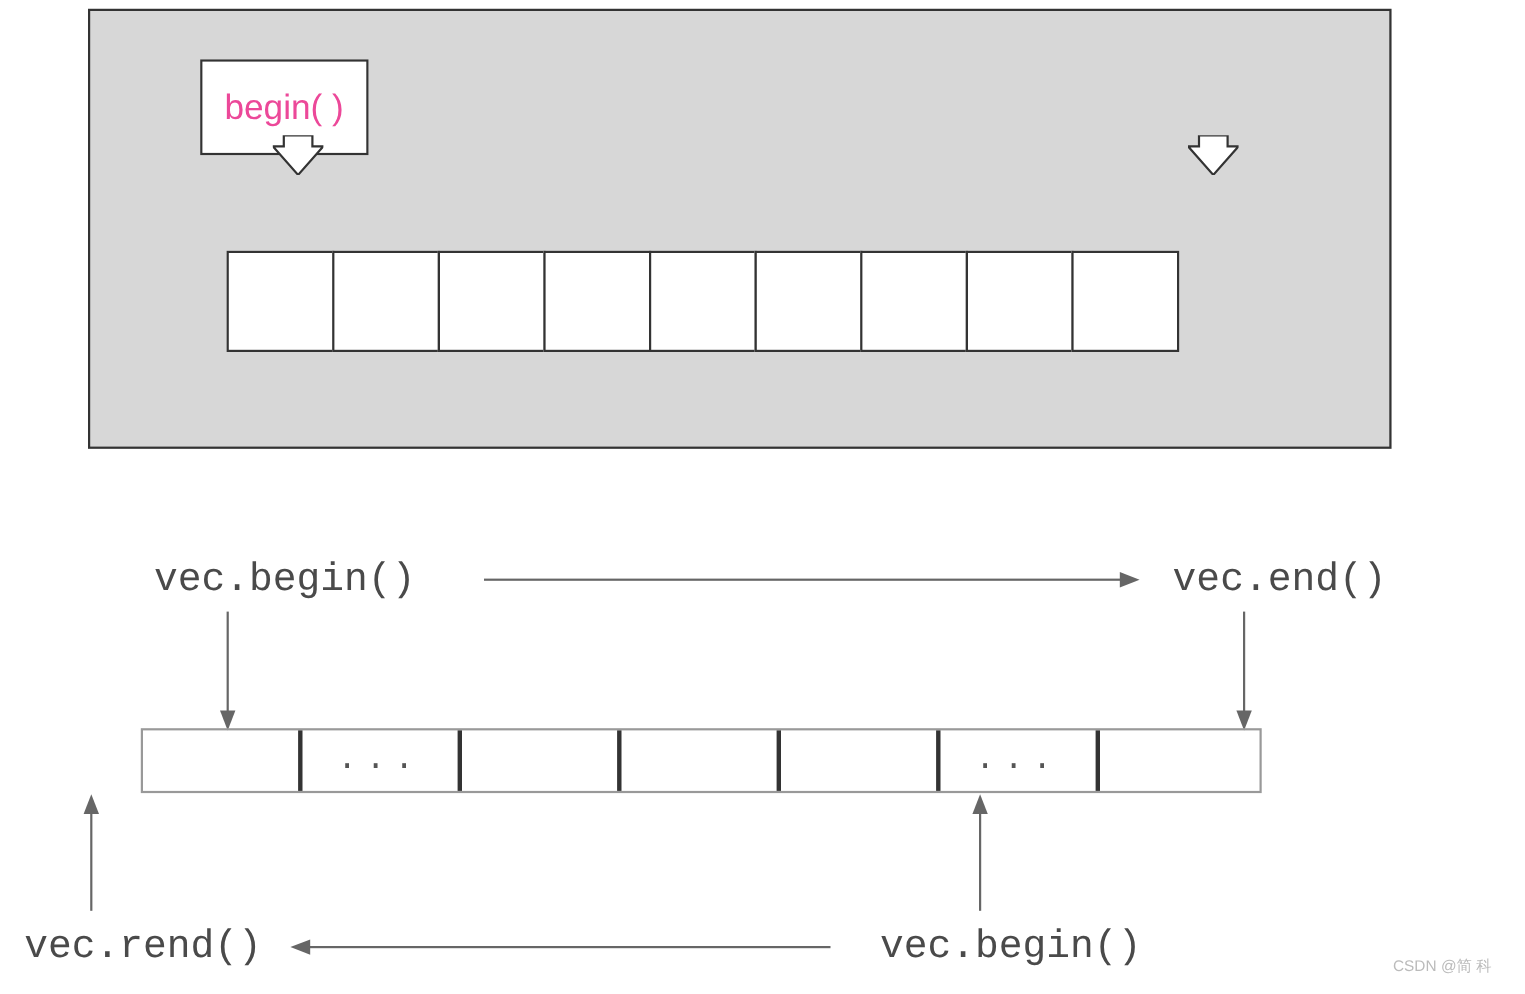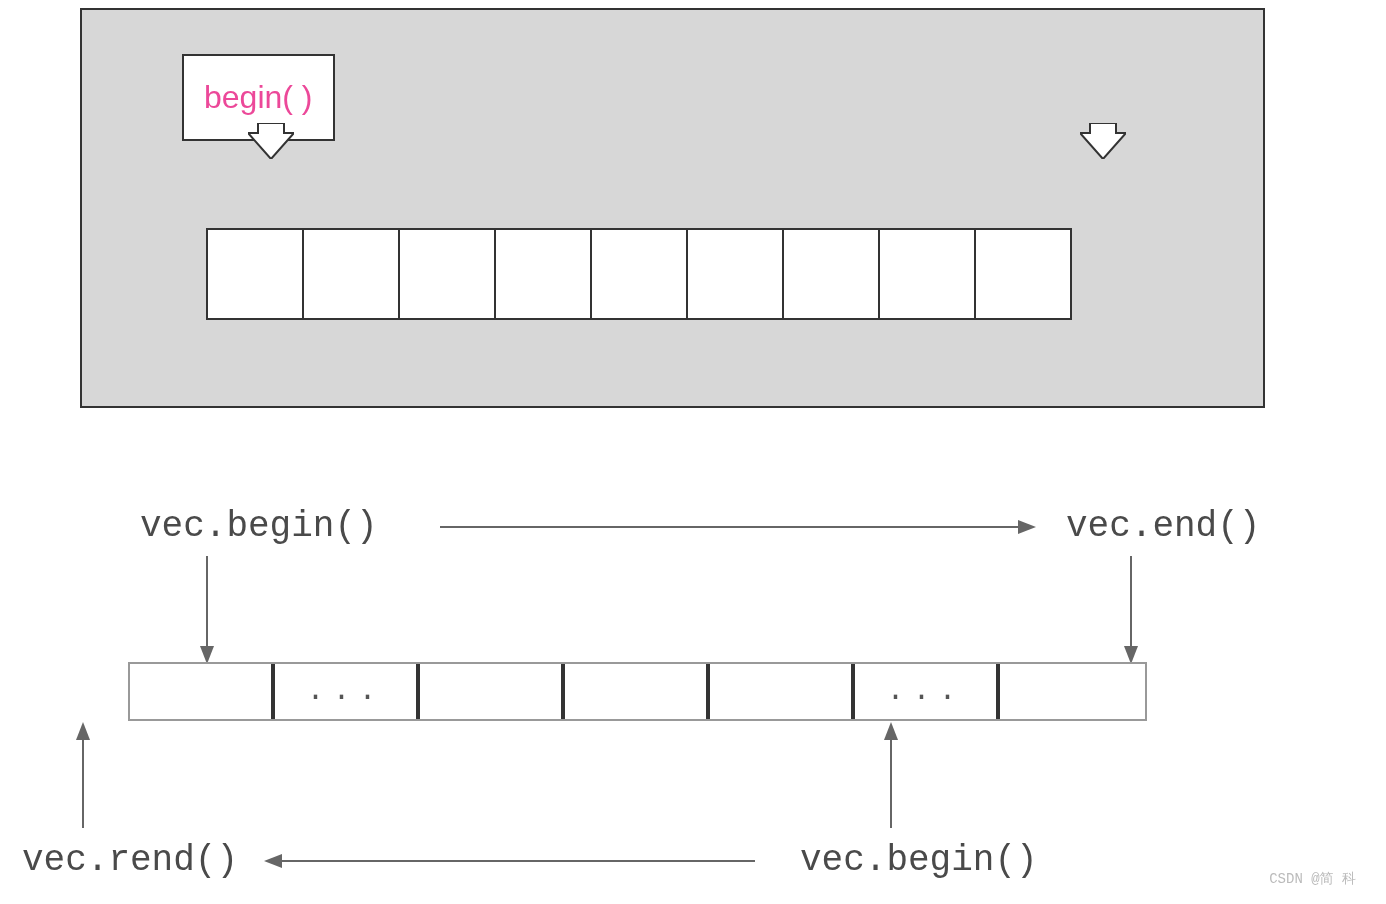--- a/index.html
+++ b/index.html
@@ -138,21 +138,21 @@
     letter-spacing: 8px;
   }
   .cell-bot:last-child { border-right: none; }
 
   .watermark {
     position: absolute;
     right: 30px;
     bottom: 16px;
     font-size: 14px;
     color: #bbb;
-    font-family: Liberation Mono, monospace;
+    font-family: Liberation Sans, sans-serif;
   }
 </style>
 </head>
 <body>
 
 <div class="diagram-top">
   <div class="label-box begin-box">
     <span>begin( )</span>
   </div>
   <div class="down-arrow begin-arrow">

